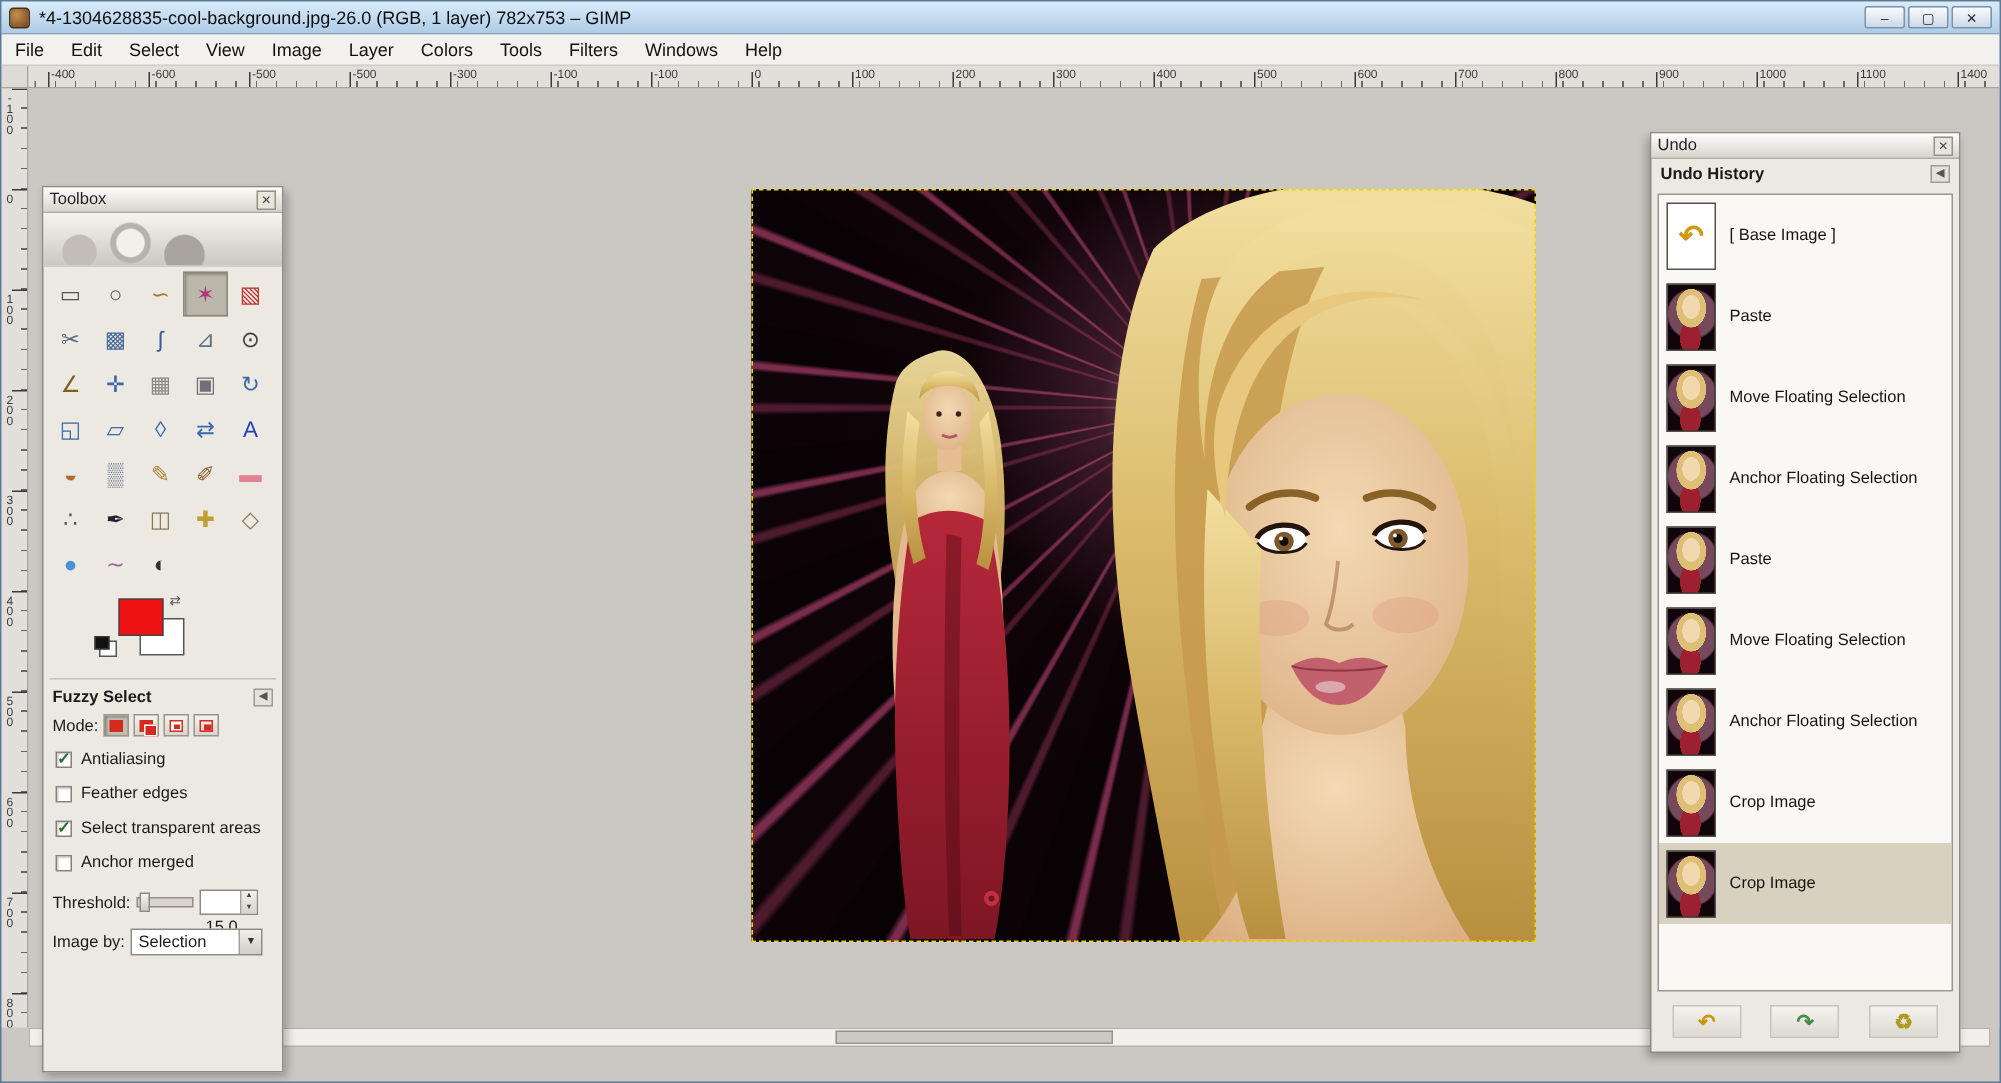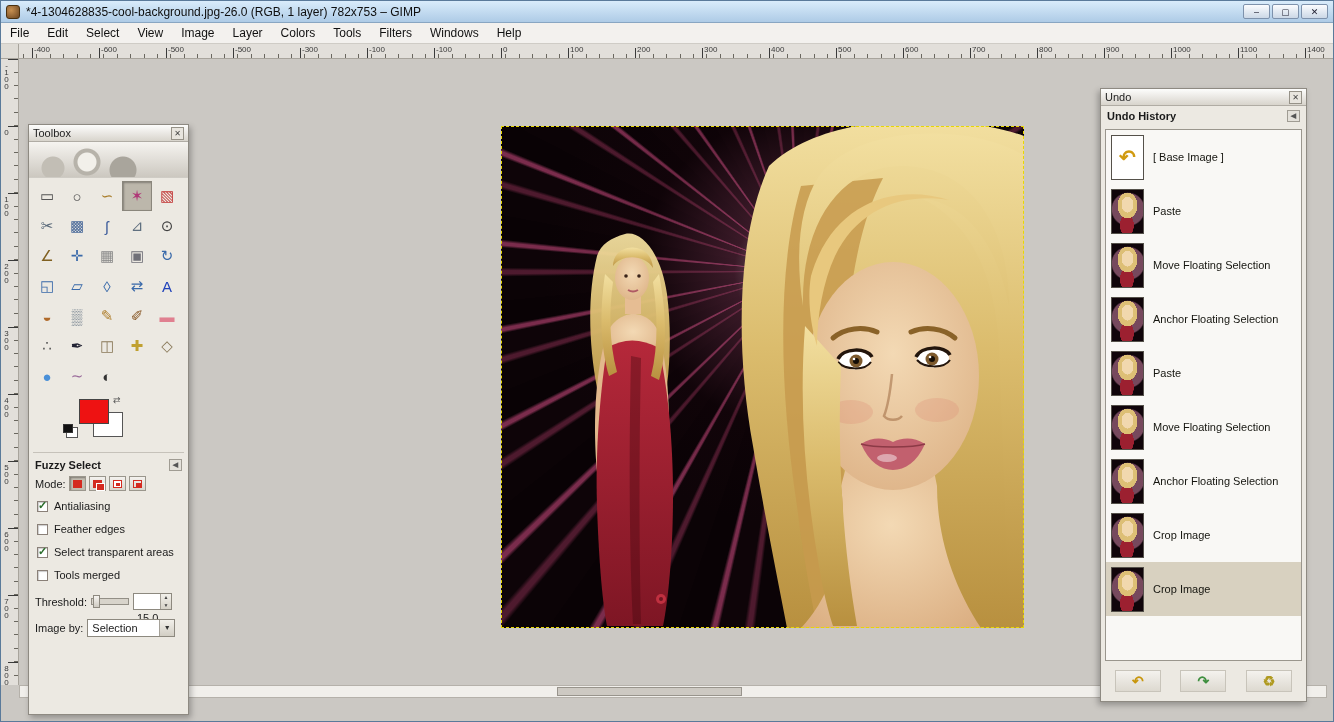--- a/index.html
+++ b/index.html
@@ -512,21 +512,21 @@
           <span class="check-label">Feather edges</span>
         </div>
         <div class="check-row">
           <span class="checkbox">
             <span class="mark">✓</span>
           </span>
           <span class="check-label">Select transparent areas</span>
         </div>
         <div class="check-row">
           <span class="checkbox"></span>
-          <span class="check-label">Tools merged</span>
+          <span class="check-label">Anchor merged</span>
         </div>
       </div>
     <div class="threshold-row">
       <span>Threshold:</span>
       <span class="slider">
           <span class="slider-handle"></span>
         </span>
       <span class="spin">
         <span class="spin-val">15.0</span>
         <span class="spin-btns">

